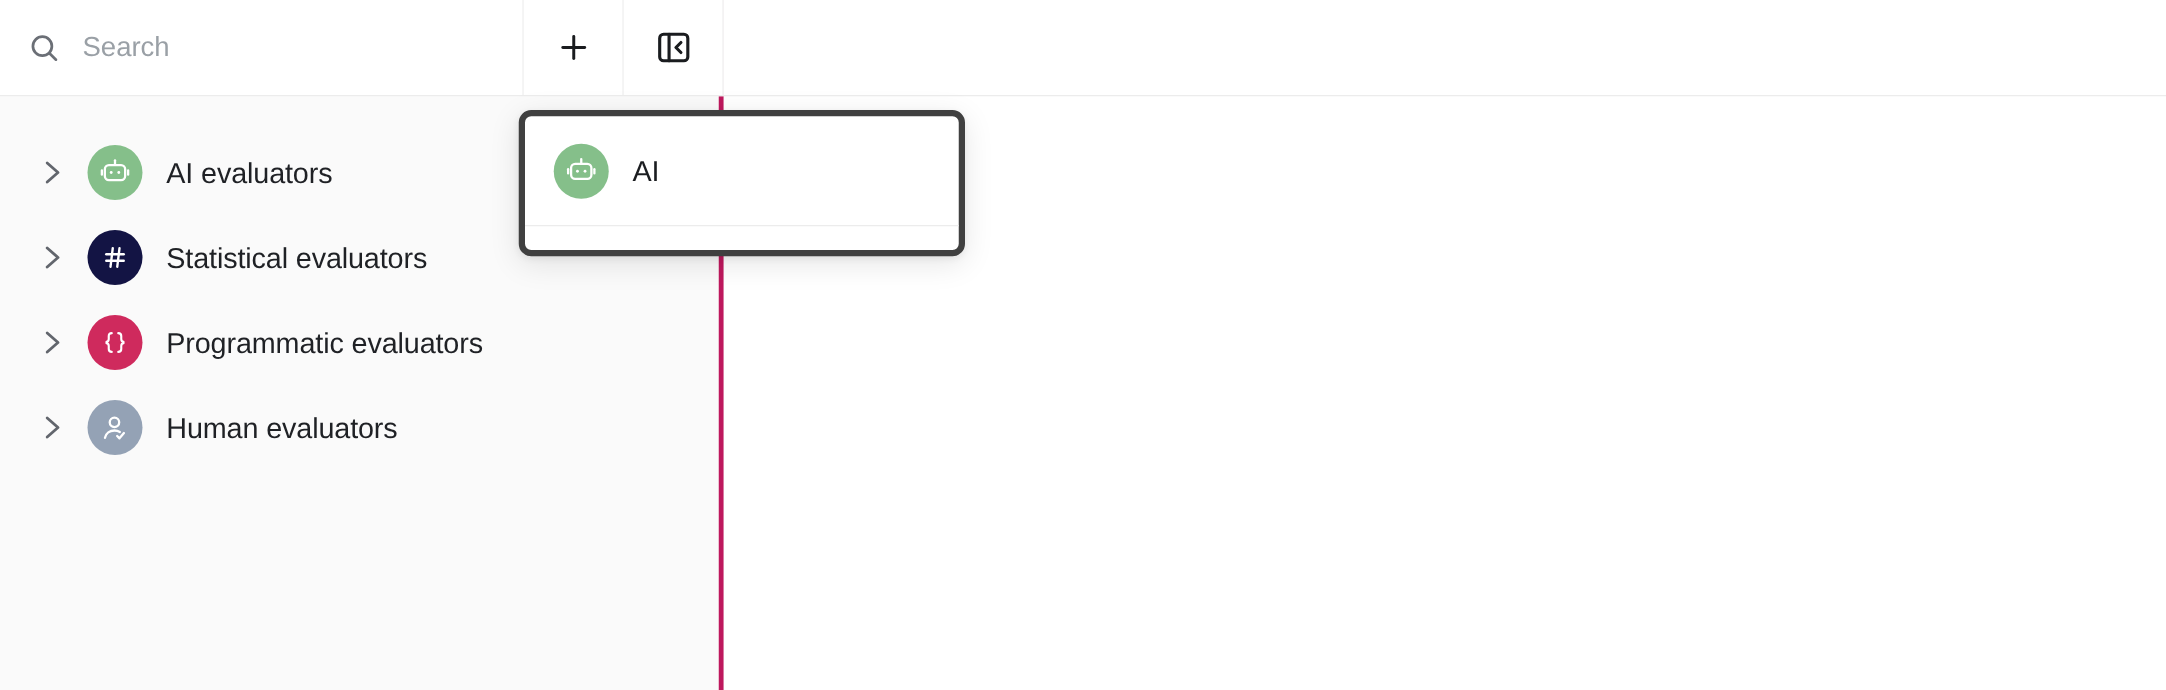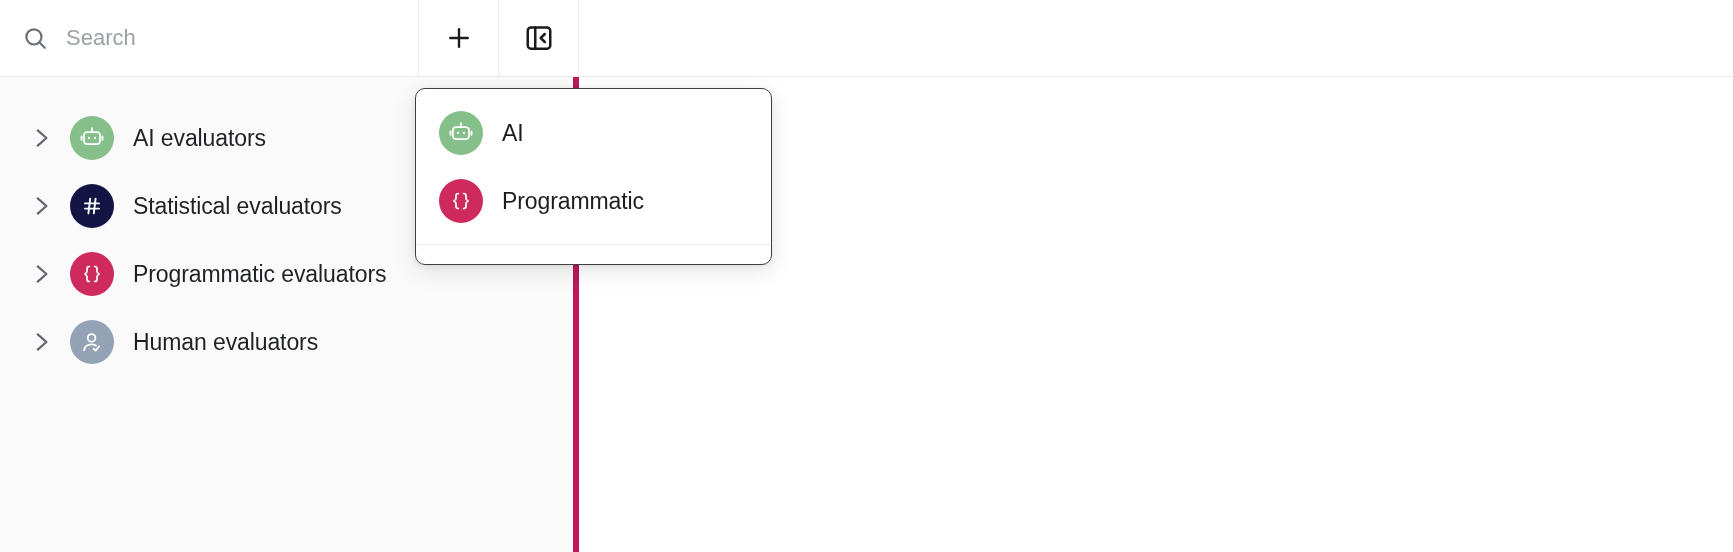--- a/index.html
+++ b/index.html
@@ -20,21 +20,21 @@
   }
 
   
   .sidebar {
     position: absolute;
     left: 0;
     top: 0;
     width: 579px;
     height: 552px;
     background: #fafafa;
-    border-right: 6px solid #be185d;
+    border-right: 4px solid #be185d;
   }
 
   
   .toolbar {
     position: absolute;
     left: 0;
     top: 0;
     width: 579px;
     height: 77px;
     background: #ffffff;
@@ -129,21 +129,21 @@
     letter-spacing: -0.1px;
   }
 
   
   .menu {
     position: absolute;
     left: 415px;
     top: 88px;
     width: 357px;
     background: #ffffff;
-    border: 1px solid #404040;
+    border: 5px solid #404040;
     border-radius: 10px;
     box-shadow: 0 6px 24px rgba(0,0,0,0.10), 0 2px 6px rgba(0,0,0,0.06);
     padding: 10px 0 10px 0;
     z-index: 30;
   }
 
   .menu-item {
     display: flex;
     align-items: center;
     height: 68px;
@@ -316,29 +316,20 @@
           <rect x="4.5" y="6.6" width="15" height="11" rx="3"></rect>
           <circle cx="9.2" cy="12" r="1.05" fill="#ffffff" stroke="none"></circle>
           <circle cx="14.8" cy="12" r="1.05" fill="#ffffff" stroke="none"></circle>
           <line x1="2.3" y1="10.5" x2="2.3" y2="13.6"></line>
           <line x1="21.7" y1="10.5" x2="21.7" y2="13.6"></line>
         </svg>
       </span>
       <span class="menu-label">AI</span>
     </div>
 
-    <div class="menu-item">
-      <span class="avatar" style="background:#cf2a5d">
-        <svg width="24" height="24" viewBox="0 0 24 24" fill="none" stroke="#ffffff" stroke-width="1.7" stroke-linecap="round" stroke-linejoin="round">
-          <path d="M9.4 4.5c-1.9 0-2.4 1-2.4 2.3v2.4c0 1.3-.6 2.1-1.8 2.3v1c1.2.2 1.8 1 1.8 2.3v2.4c0 1.3.5 2.3 2.4 2.3"></path>
-          <path d="M14.6 4.5c1.9 0 2.4 1 2.4 2.3v2.4c0 1.3.6 2.1 1.8 2.3v1c-1.2.2-1.8 1-1.8 2.3v2.4c0 1.3-.5 2.3-2.4 2.3"></path>
-        </svg>
-      </span>
-      <span class="menu-label">Programmatic</span>
-    </div>
 
 
 
     <div class="menu-sep"></div>
 
 
   </div>
 
 </div>
 

